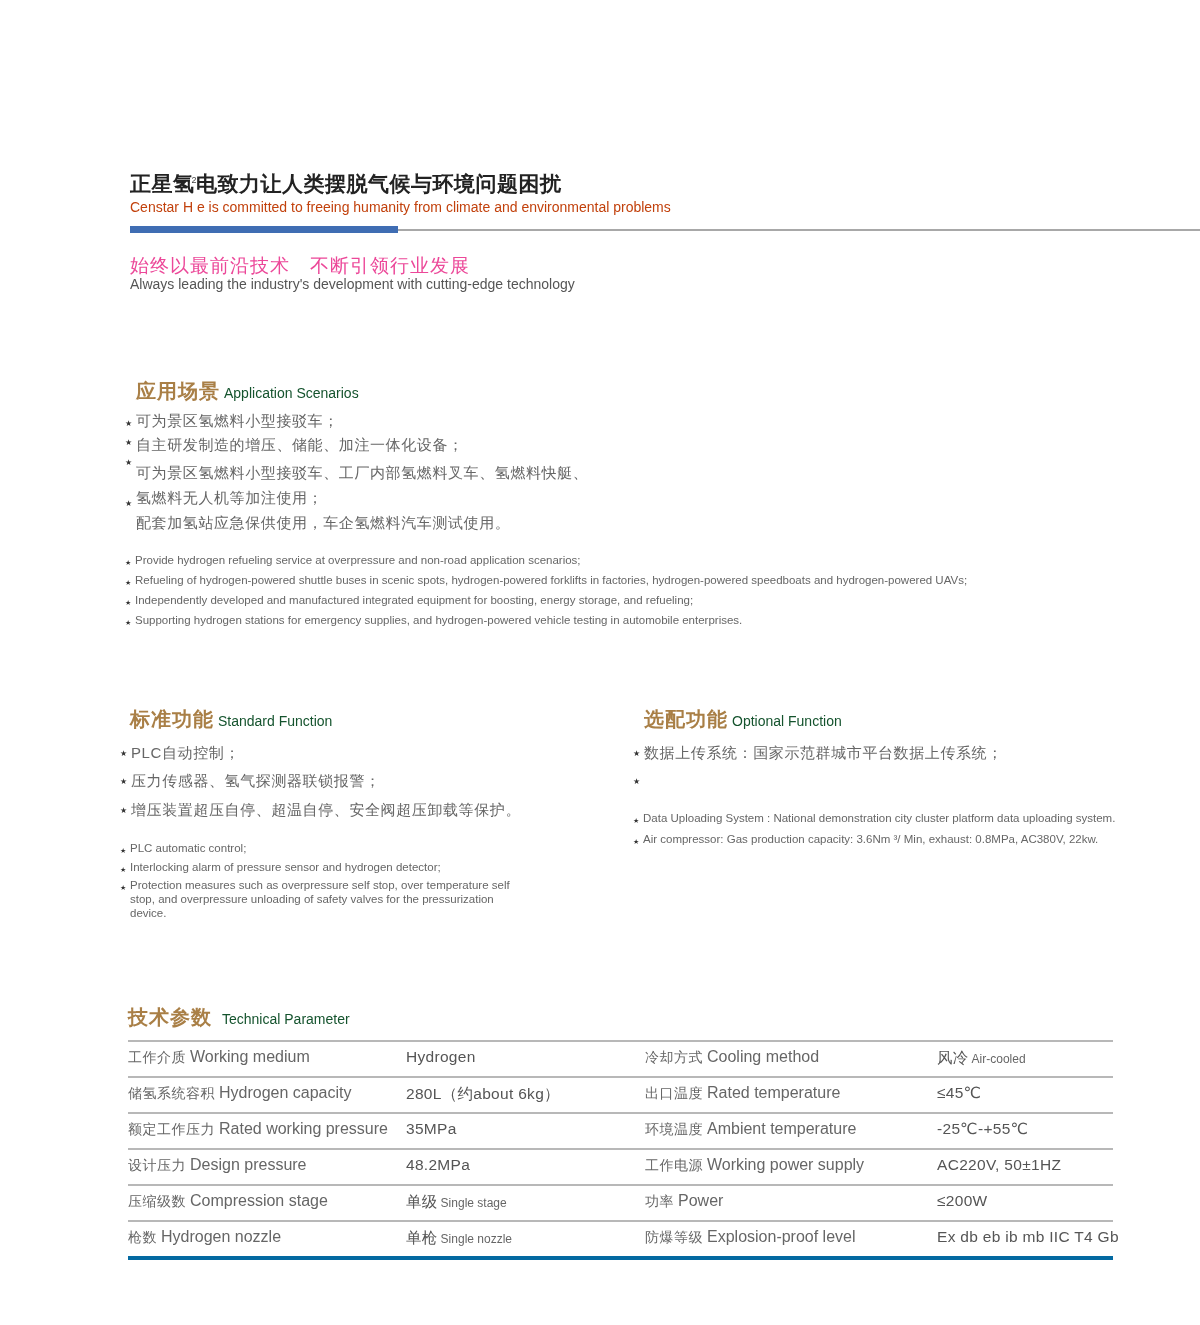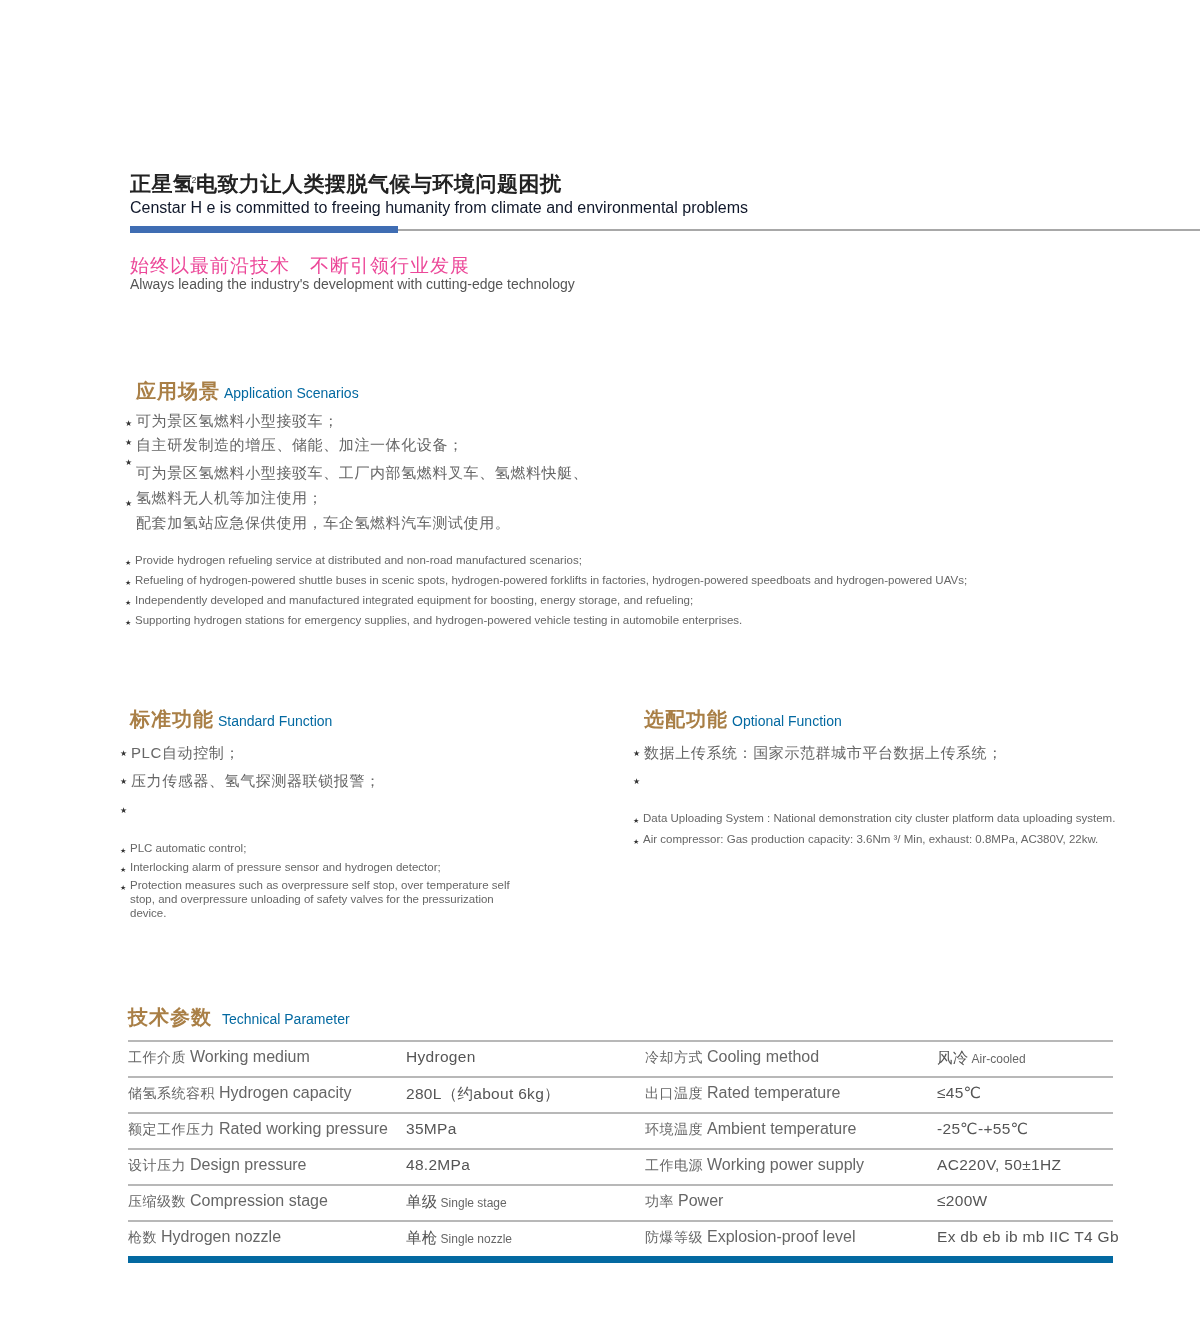--- a/index.html
+++ b/index.html
@@ -2,42 +2,42 @@
 <html><head>
 <meta charset="utf-8">
 <style>
   html, body { margin: 0; padding: 0; background: #ffffff; }
   body { width: 1200px; height: 1325px; position: relative; overflow: hidden;
          font-family: "Liberation Sans", "DejaVu Sans", sans-serif; color: #666; }
   .abs { position: absolute; }
 
   .hero-title { left: 130px; top: 170px; font-size: 21px; font-weight: bold; color: #222; letter-spacing: 0.5px; white-space: nowrap; }
   .hero-sup { font-size: 9px; vertical-align: super; font-weight: normal; color: #444; margin-left: -3px; margin-right: -1px; }
-  .hero-sub { left: 130px; top: 199px; font-size: 16px; color: #0f172a; white-space: nowrap; }
+  .hero-sub { left: 130px; top: 199px; font-size: 14px; color: #c2410c; white-space: nowrap; }
   .hero-bar { left: 130px; top: 226px; width: 268px; height: 7px; background: #3f6db3; }
   .hero-line { left: 398px; top: 229px; width: 802px; height: 2px; background: #a8a8a8; }
 
   .slogan-cn { left: 130px; top: 253px; font-size: 19px; color: #ec4899; letter-spacing: 1px; white-space: nowrap; }
   .slogan-en { left: 130px; top: 276px; font-size: 14px; color: #555; white-space: nowrap; }
 
   .sec-title { white-space: nowrap; }
   .sec-title .cn { font-size: 20px; font-weight: bold; color: #a97f46; letter-spacing: 1px; }
-  .sec-title .en { font-size: 14px; color: #0369a1; margin-left: 4px; }
+  .sec-title .en { font-size: 14px; color: #14532d; margin-left: 4px; }
 
   .cn-list { margin: 0; padding: 0; list-style: none; }
   .cn-list li { position: relative; font-size: 15px; color: #666; letter-spacing: 0.6px; white-space: nowrap; padding-left: 11px; }
   .star { position: absolute; left: 0; font-size: 8px; color: #333; }
 
   .en-list { margin: 0; padding: 0; list-style: none; }
   .en-list li { position: relative; font-size: 11.5px; color: #666; padding-left: 10px; line-height: 14px; }
   .en-list .star { top: 3px; font-size: 7px; }
 
   .table-rows { left: 128px; top: 1040px; width: 985px; }
   .trow { position: relative; height: 34px; border-top: 2px solid #b8b8b8; }
-  .trow:last-child { border-bottom: 7px solid #0369a1; }
+  .trow:last-child { border-bottom: 4px solid #0369a1; }
   .cell { position: absolute; top: 6px; white-space: nowrap; }
   .cell .k-cn { font-size: 14px; color: #666; letter-spacing: 0.5px; }
   .cell .k-en { font-size: 16px; color: #666; margin-left: 4px; }
   .cell .v { font-size: 15.5px; color: #555; letter-spacing: 0.3px; }
   .cell .v-en { font-size: 12px; color: #666; margin-left: 3px; }
   .c1 { left: 0; } .c2 { left: 278px; } .c3 { left: 517px; } .c4 { left: 809px; }
 </style>
 </head>
 <body>
 
@@ -53,33 +53,33 @@
   <span class="cn">应用场景</span><span class="en">Application Scenarios</span>
 </div>
 <ul class="abs cn-list" style="left:125px; top:412px;">
   <li style="height:24px;"><span class="star" style="top:7px;">★</span><span>可为景区氢燃料小型接驳车；</span></li>
   <li style="height:26px;"><span class="star" style="top:2px;">★</span><span>自主研发制造的增压、储能、加注一体化设备；</span></li>
   <li style="height:25px; padding-top:2px;"><span class="star" style="top:-4px;">★</span><span>可为景区氢燃料小型接驳车、工厂内部氢燃料叉车、氢燃料快艇、</span></li>
   <li style="height:25px;"><span class="star" style="top:10px;">★</span><span>氢燃料无人机等加注使用；</span></li>
   <li style="height:25px;"><span>配套加氢站应急保供使用，车企氢燃料汽车测试使用。</span></li>
 </ul>
 <ul class="abs en-list" style="left:125px; top:553px; width:1000px;">
-  <li style="margin-bottom:6px; white-space:nowrap;"><span class="star">★</span><span>Provide hydrogen refueling service at distributed and non-road manufactured scenarios;</span></li>
+  <li style="margin-bottom:6px; white-space:nowrap;"><span class="star">★</span><span>Provide hydrogen refueling service at overpressure and non-road application scenarios;</span></li>
   <li style="margin-bottom:6px; white-space:nowrap;"><span class="star">★</span><span>Refueling of hydrogen-powered shuttle buses in scenic spots, hydrogen-powered forklifts in factories, hydrogen-powered speedboats and hydrogen-powered UAVs;</span></li>
   <li style="margin-bottom:6px; white-space:nowrap;"><span class="star">★</span><span>Independently developed and manufactured integrated equipment for boosting, energy storage, and refueling;</span></li>
   <li style="white-space:nowrap;"><span class="star">★</span><span>Supporting hydrogen stations for emergency supplies, and hydrogen-powered vehicle testing in automobile enterprises.</span></li>
 </ul>
 
 <div class="abs sec-title" style="left:130px; top:706px;">
   <span class="cn">标准功能</span><span class="en">Standard Function</span>
 </div>
 <ul class="abs cn-list" style="left:120px; top:744px;">
   <li style="height:28px;"><span class="star" style="top:5px;">★</span><span>PLC自动控制；</span></li>
   <li style="height:29px;"><span class="star" style="top:5px;">★</span><span>压力传感器、氢气探测器联锁报警；</span></li>
-  <li style="height:28px;"><span class="star" style="top:5px;">★</span></li>
+  <li style="height:28px;"><span class="star" style="top:5px;">★</span><span>增压装置超压自停、超温自停、安全阀超压卸载等保护。</span></li>
 </ul>
 <ul class="abs en-list" style="left:120px; top:841px; width:395px;">
   <li style="margin-bottom:5px;"><span class="star">★</span><span>PLC automatic control;</span></li>
   <li style="margin-bottom:4px;"><span class="star">★</span><span>Interlocking alarm of pressure sensor and hydrogen detector;</span></li>
   <li><span class="star">★</span><span>Protection measures such as overpressure self stop, over temperature self stop, and overpressure unloading of safety valves for the pressurization device.</span></li>
 </ul>
 
 <div class="abs sec-title" style="left:644px; top:706px;">
   <span class="cn">选配功能</span><span class="en">Optional Function</span>
 </div>

